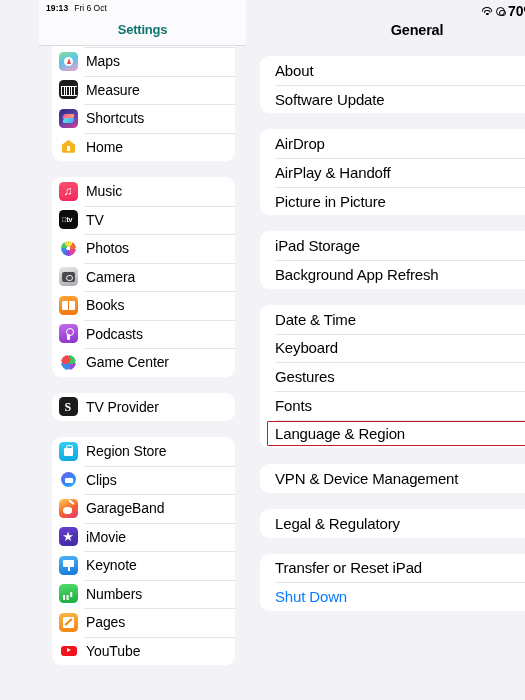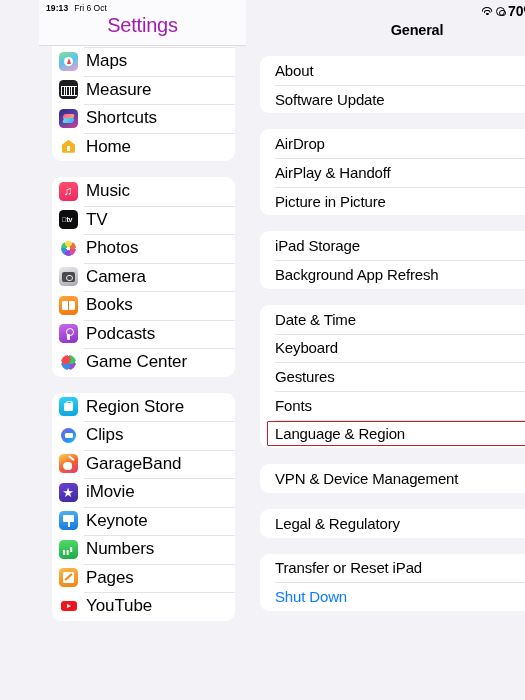--- a/index.html
+++ b/index.html
@@ -45,42 +45,42 @@
   .sidebar {
     position: absolute; left: 0; top: 0; width: 207px; height: 700px;
     background: #f2f2f7; overflow: hidden; z-index: 10;
   }
   .sidebar-header {
     position: absolute; top: 0; left: 0; width: 207px; height: 46px;
     background: #fbfbfd; border-bottom: .5px solid #dcdce0;
     display: flex; align-items: flex-end; justify-content: center;
     padding-bottom: 8px; z-index: 12;
   }
-  .sidebar-title { font-size: 20px; font-weight: normal; color: #a21caf; letter-spacing: -.2px; }
+  .sidebar-title { font-size: 13px; font-weight: bold; color: #0f766e; letter-spacing: -.2px; }
   .sidebar-scroll { position: absolute; top: 46px; left: 0; width: 207px; height: 654px; }
   .sb-group {
     background: #fff; border-radius: 9px; margin: 0 11px 16px 13px;
     overflow: hidden;
   }
   .sb-group.clipped-top { border-radius: 0 0 9px 9px; margin-top: -4px; }
   .sb-row {
     display: flex; align-items: center; height: 28.5px; padding-left: 7px;
     position: relative; cursor: default;
   }
   .sb-row + .sb-row::before {
     content: ""; position: absolute; left: 32px; right: 0; top: 0;
     height: .5px; background: #e4e4e7;
   }
   .sb-row.partial { height: 5px; overflow: hidden; }
   .sb-icon {
     width: 19px; height: 19px; border-radius: 4.6px; flex: 0 0 19px;
     position: relative; overflow: hidden; margin-right: 8px;
     display: flex; align-items: center; justify-content: center;
   }
-  .sb-label { font-size: 17px; color: #000; letter-spacing: -.1px; }
+  .sb-label { font-size: 14px; color: #000; letter-spacing: -.1px; }
 
   
   .ic-maps { background: linear-gradient(160deg,#8ee08a 0%,#57c3f0 45%,#f5a0c8 100%); }
   .ic-maps::before { content:""; position:absolute; width:9px; height:9px; border-radius:50%;
     background:#fff; left:5px; top:5px; }
   .ic-maps::after { content:""; position:absolute; left:7.5px; top:6px; width:0; height:0;
     border-left:2.2px solid transparent; border-right:2.2px solid transparent;
     border-bottom:6.5px solid #e2483c; }
   .ic-measure { background:#1c1c1e; }
   .ic-measure::before { content:""; position:absolute; left:1.5px; right:1.5px; top:5.5px; height:8px;
@@ -284,20 +284,26 @@
             <span class="sb-icon ic-podcasts"></span>
             <span class="sb-label">Podcasts</span>
           </div>
           <div class="sb-row">
             <span class="sb-icon ic-gamecenter"></span>
             <span class="sb-label">Game Center</span>
           </div>
         </div>
         <div class="sb-group">
           <div class="sb-row">
+            <span class="sb-icon ic-tvprovider"></span>
+            <span class="sb-label">TV Provider</span>
+          </div>
+        </div>
+        <div class="sb-group">
+          <div class="sb-row">
             <span class="sb-icon ic-applestore"></span>
             <span class="sb-label">Region Store</span>
           </div>
           <div class="sb-row">
             <span class="sb-icon ic-clips"></span>
             <span class="sb-label">Clips</span>
           </div>
           <div class="sb-row">
             <span class="sb-icon ic-garageband"></span>
             <span class="sb-label">GarageBand</span>

